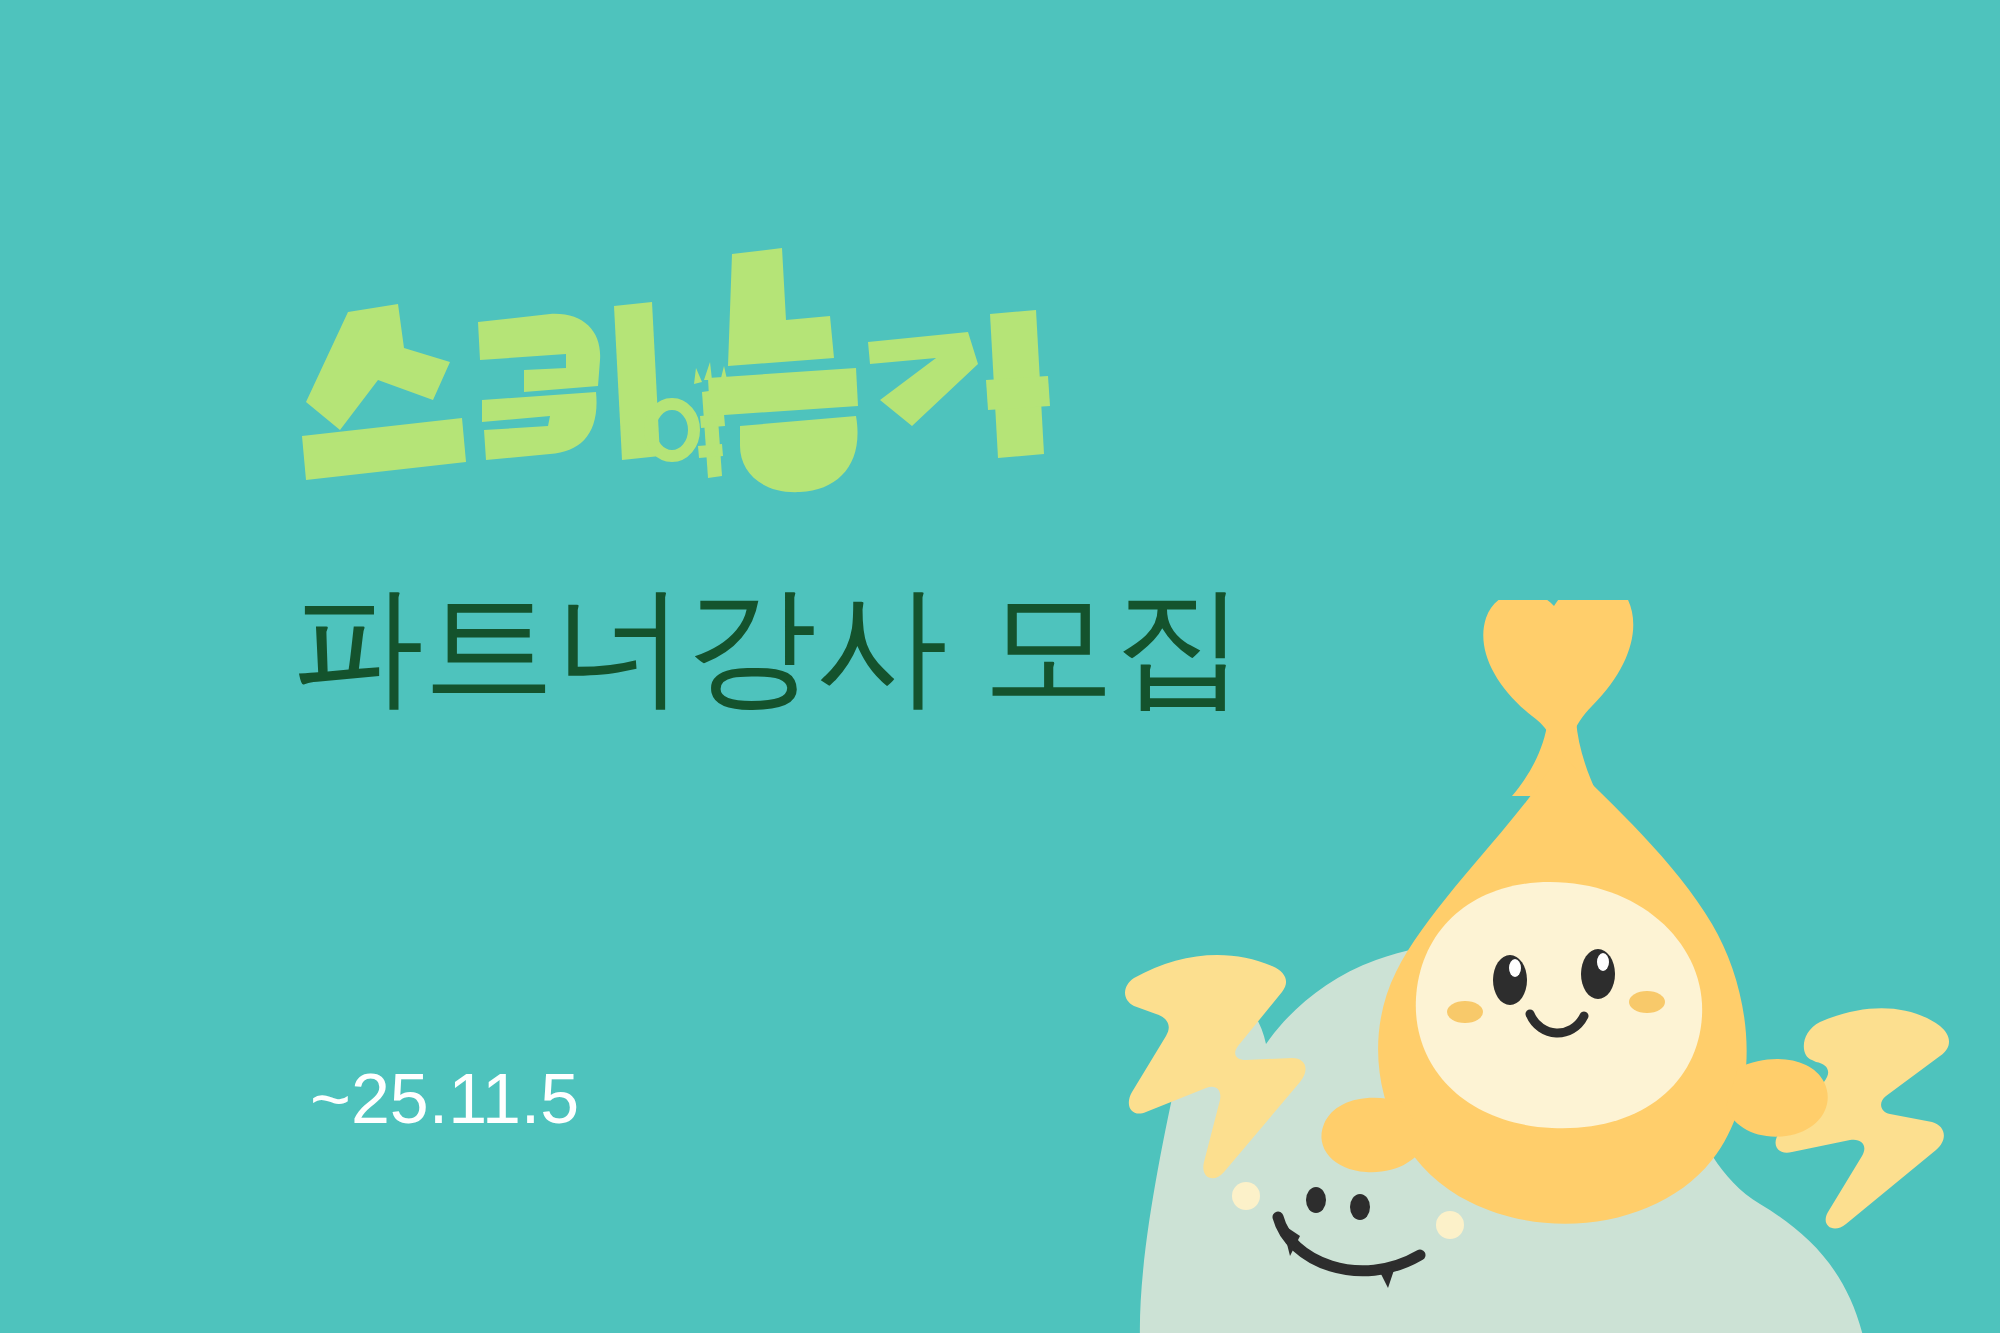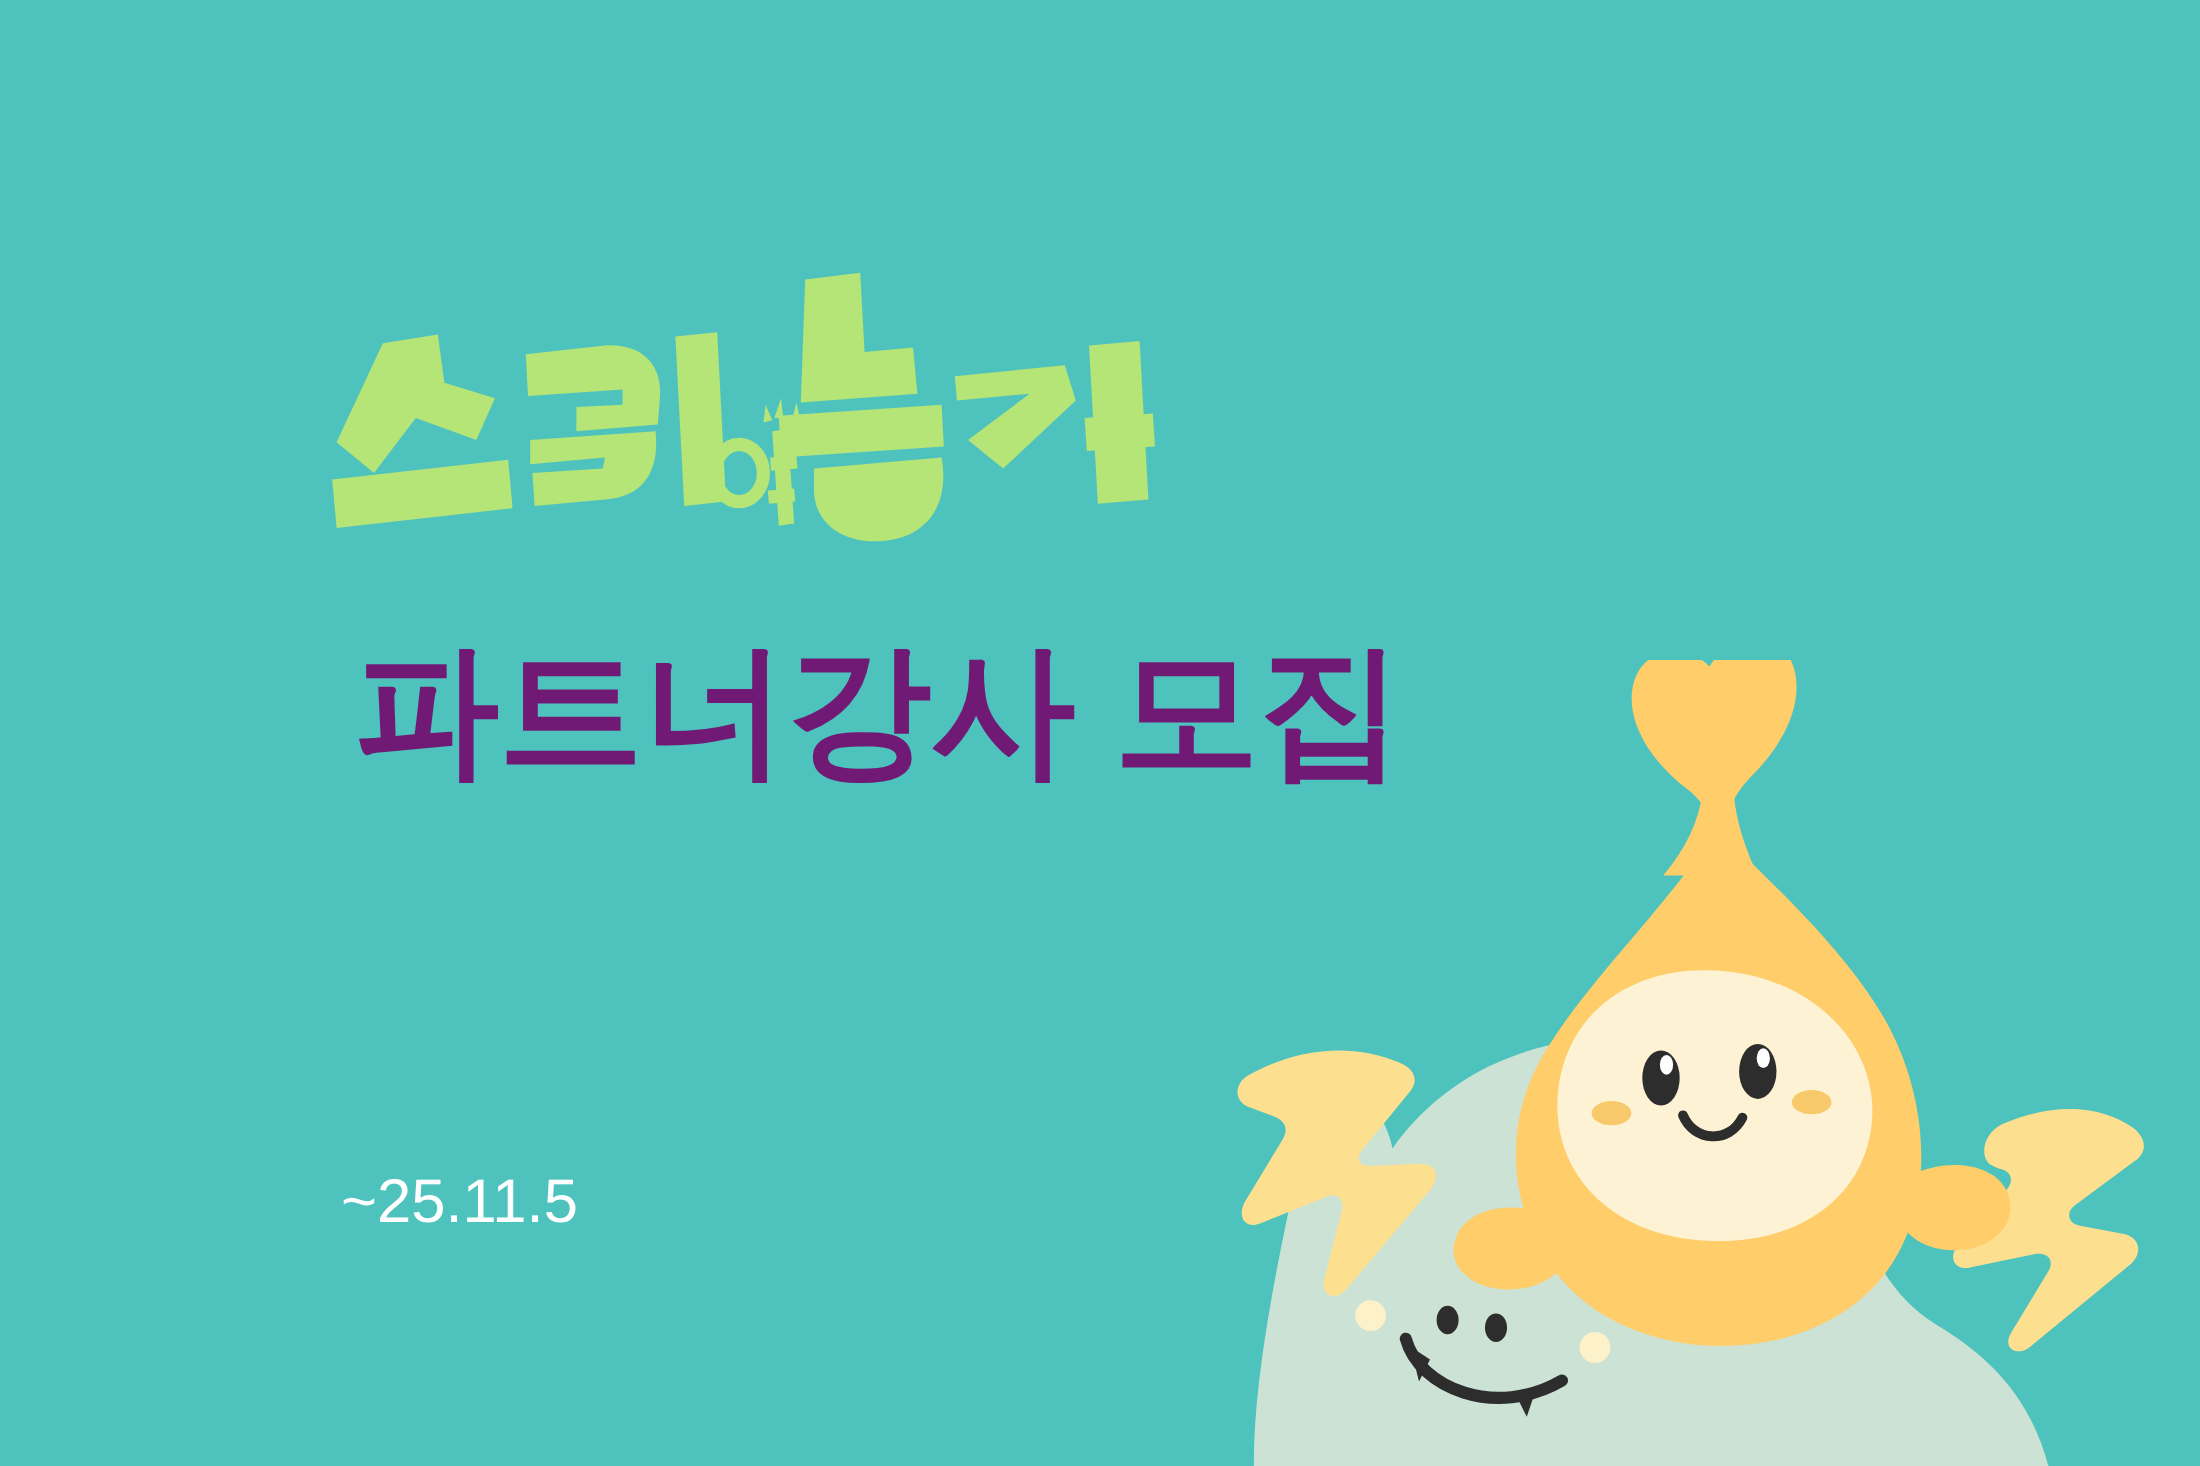--- a/index.html
+++ b/index.html
@@ -22,37 +22,37 @@
     left: 300px;
     top: 240px;
     width: 800px;
     height: 270px;
   }
   .logo-wrap svg { display: block; width: 100%; height: 100%; }
 
   
   .headline {
     position: absolute;
-    left: 322px;
+    left: 292px;
     top: 572px;
-    color: #701a75;
+    color: #14532d;
     font-size: 132px;
-    font-weight: 700;
+    font-weight: 400;
     letter-spacing: -1px;
     line-height: 1.12;
     white-space: nowrap;
   }
 
   
   .deadline {
     position: absolute;
     left: 310px;
     top: 1064px;
     color: #FFFFFF;
-    font-size: 56px;
+    font-size: 70px;
     font-weight: 400;
     letter-spacing: 0px;
     line-height: 1;
     white-space: nowrap;
   }
 
   
   .art {
     position: absolute;
     left: 1120px;

